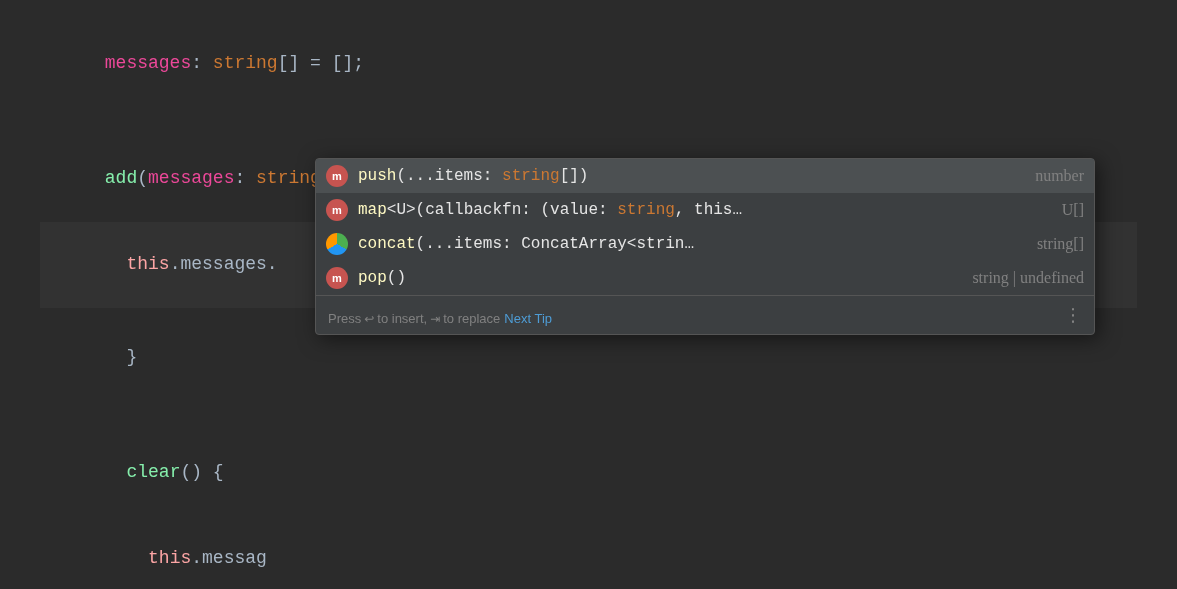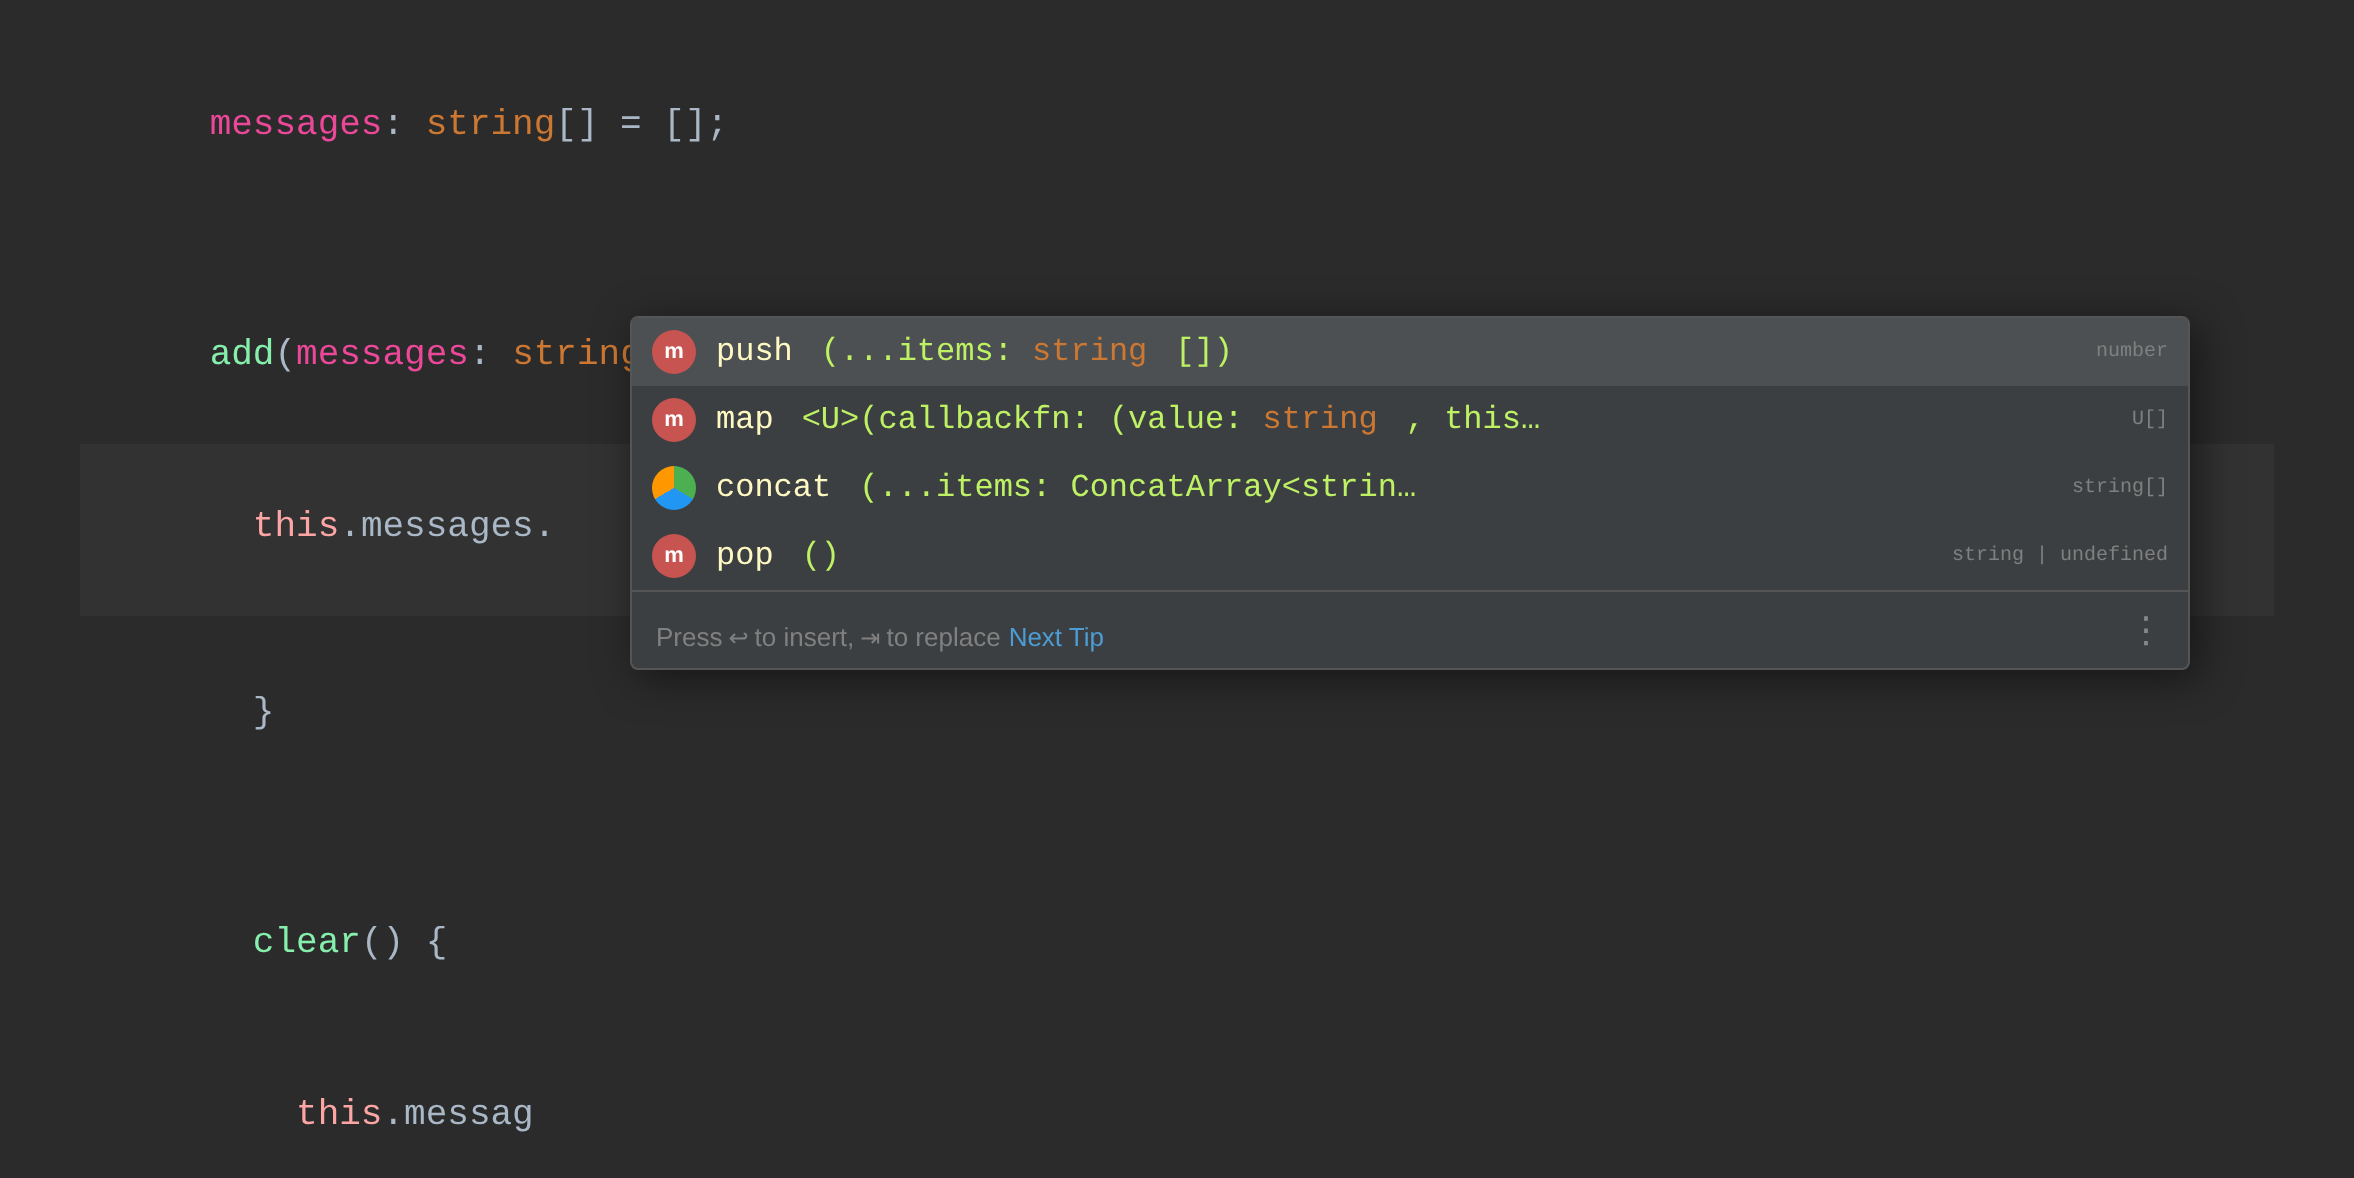--- a/index.html
+++ b/index.html
@@ -78,27 +78,27 @@
 
     .ac-icon.method { background: #c75450; color: white; }
 
     .ac-name {
       flex: 1;
       font-family: 'Courier New', monospace;
       font-size: 16px;
     }
 
     .ac-name .fn-name { color: #fef9c3; }
-    .ac-name .fn-param { color: #bef264; margin-left: 14px; }
+    .ac-name .fn-param { color: #e5e5e5; }
     .ac-name .fn-type-str { color: #cc7832; }
 
     .ac-type {
-      font-size: 10px;
+      font-size: 16px;
       color: #808080;
-      font-family: Liberation Mono, monospace;
+      font-family: Liberation Serif, serif;
       margin-left: 10px;
       flex-shrink: 0;
     }
 
     .ac-footer {
       display: flex;
       align-items: flex-end;
       padding: 8px 12px;
       border-top: 1px solid #555;
       font-size: 13px;

